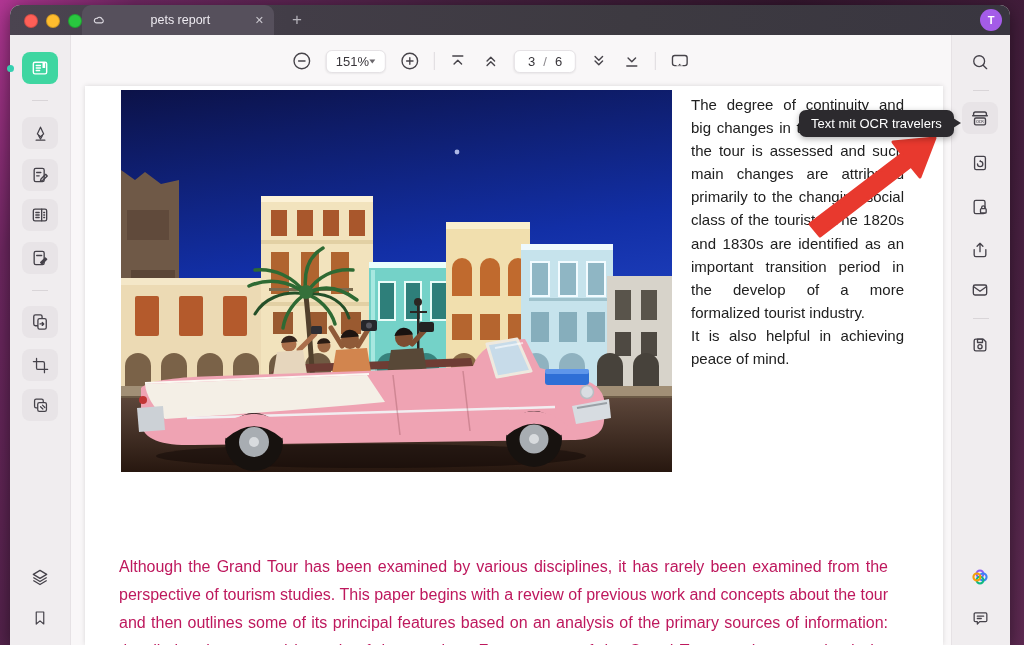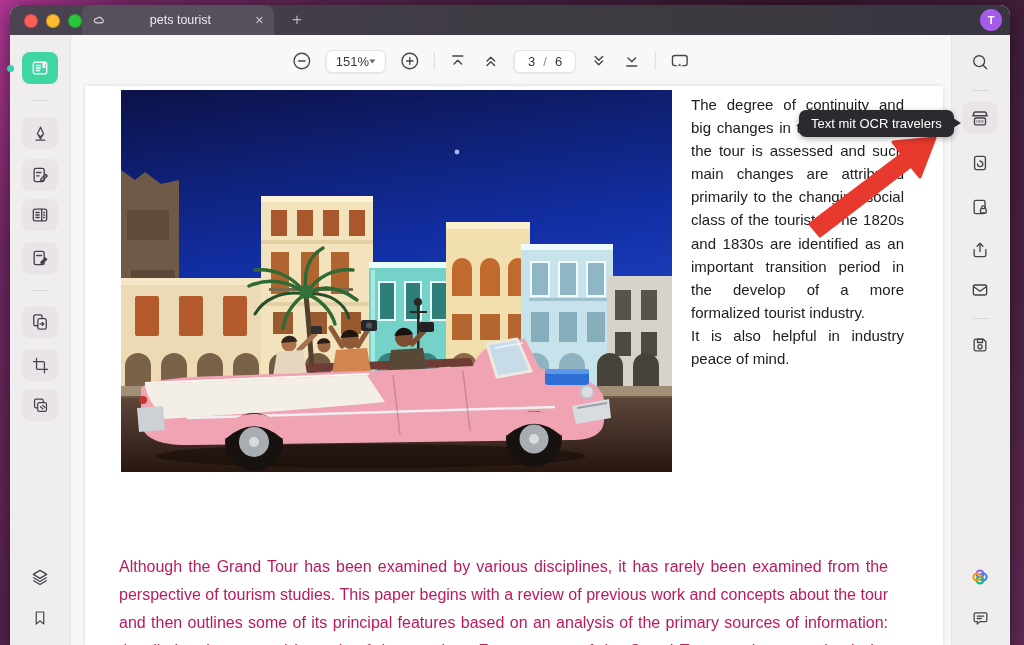--- a/index.html
+++ b/index.html
@@ -101,21 +101,21 @@
   <div class="titlebar">
     <div class="lights">
       <div class="light" style="background:#ff5f57"></div>
       <div class="light" style="background:#febc2e"></div>
       <div class="light" style="background:#29c73f"></div>
     </div>
     <div class="tab">
       <svg class="ic" width="14" height="14" viewBox="0 0 24 24" fill="none" stroke="#dcd9e0" stroke-width="2" stroke-linecap="round" stroke-linejoin="round">
         <path d="M8,17 a4,4 0 1 1 .9,-7.9 A5,5 0 0 1 17.5,10.8 a3.3,3.3 0 0 1 -.8,6.2 Z"></path>
       </svg>
-      <span class="tab-title">pets tourist</span>
+      <span class="tab-title">pets report</span>
       <span class="tab-close">✕</span>
     </div>
     <div class="newtab">+</div>
     <div class="avatar" style="background:#a45ce8">
       <span>T</span>
     </div>
   </div>
 
   <div class="appbody">
 
@@ -414,21 +414,21 @@
             <path d="M451,316 L488,309 L490,328 L455,334 Z" fill="#d7dce1"></path>
             <path d="M456,318 L486,313" stroke="#9aa0a6" stroke-width="2"></path>
             <circle cx="466" cy="302" r="6.5" fill="#d9dde2" stroke="#b9bec3" stroke-width="1.5"></circle>
             <path d="M16,318 L42,316 L44,340 L18,342 Z" fill="#ccd1d6"></path>
             <circle cx="22" cy="310" r="4" fill="#c13434"></circle>
           </svg>
         </div>
 
         <div class="coltext">
           <p>The degree of continuity and big changes in the character of the tour is assessed and such main changes are attributed primarily to the changing social class of the tourists. The 1820s and 1830s are identified as an important transition period in the develop of a more formalized tourist industry.</p>
-          <p>It is also helpful in industry peace of mind.</p>
+          <p>It is also helpful in achieving peace of mind.</p>
         </div>
 
         <div class="bottomtext">Although the Grand Tour has been examined by various disciplines, it has rarely been examined from the perspective of tourism studies. This paper begins with a review of previous work and concepts about the tour and then outlines some of its principal features based on an analysis of the primary sources of information: the diaries, letters, and journals of the travelers. Four aspects of the Grand Tour are then examined: the tourists, spatial and temporal aspects of the tour, and the gradual development of a tourist industry.</div>
       </div>
     </div>
 
     <div class="rrail">
       <div class="rail-ic" style="top:11px">
         <svg class="ic" width="20" height="20" viewBox="0 0 24 24" fill="none" stroke="#45424a" stroke-width="1.6" stroke-linecap="round">
             <circle cx="11" cy="11" r="6.5"></circle>

